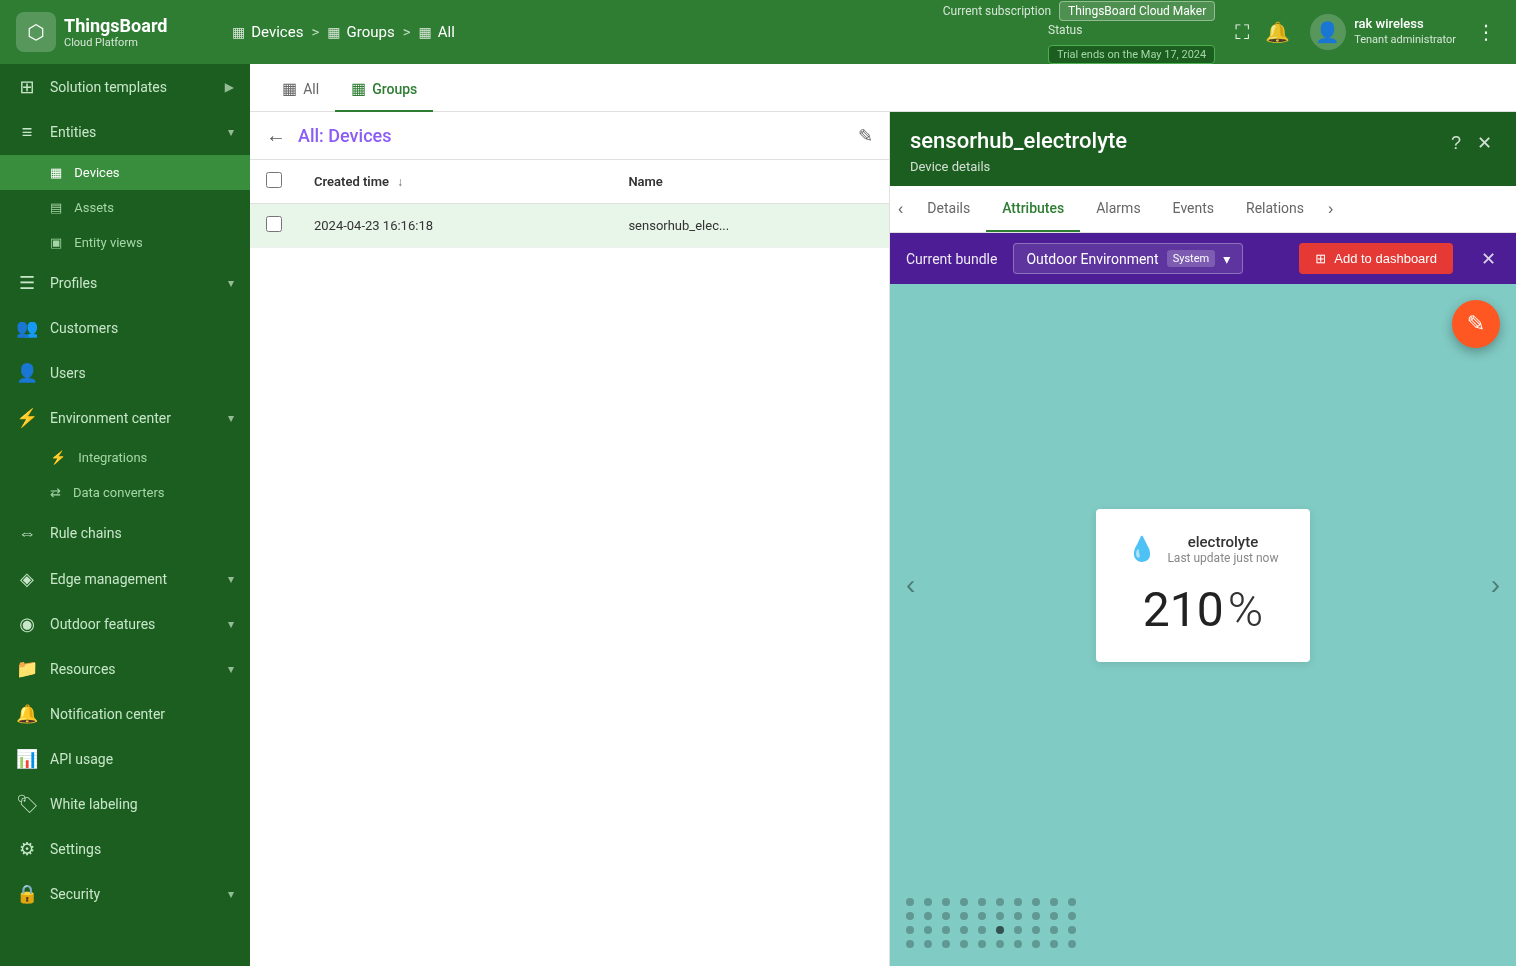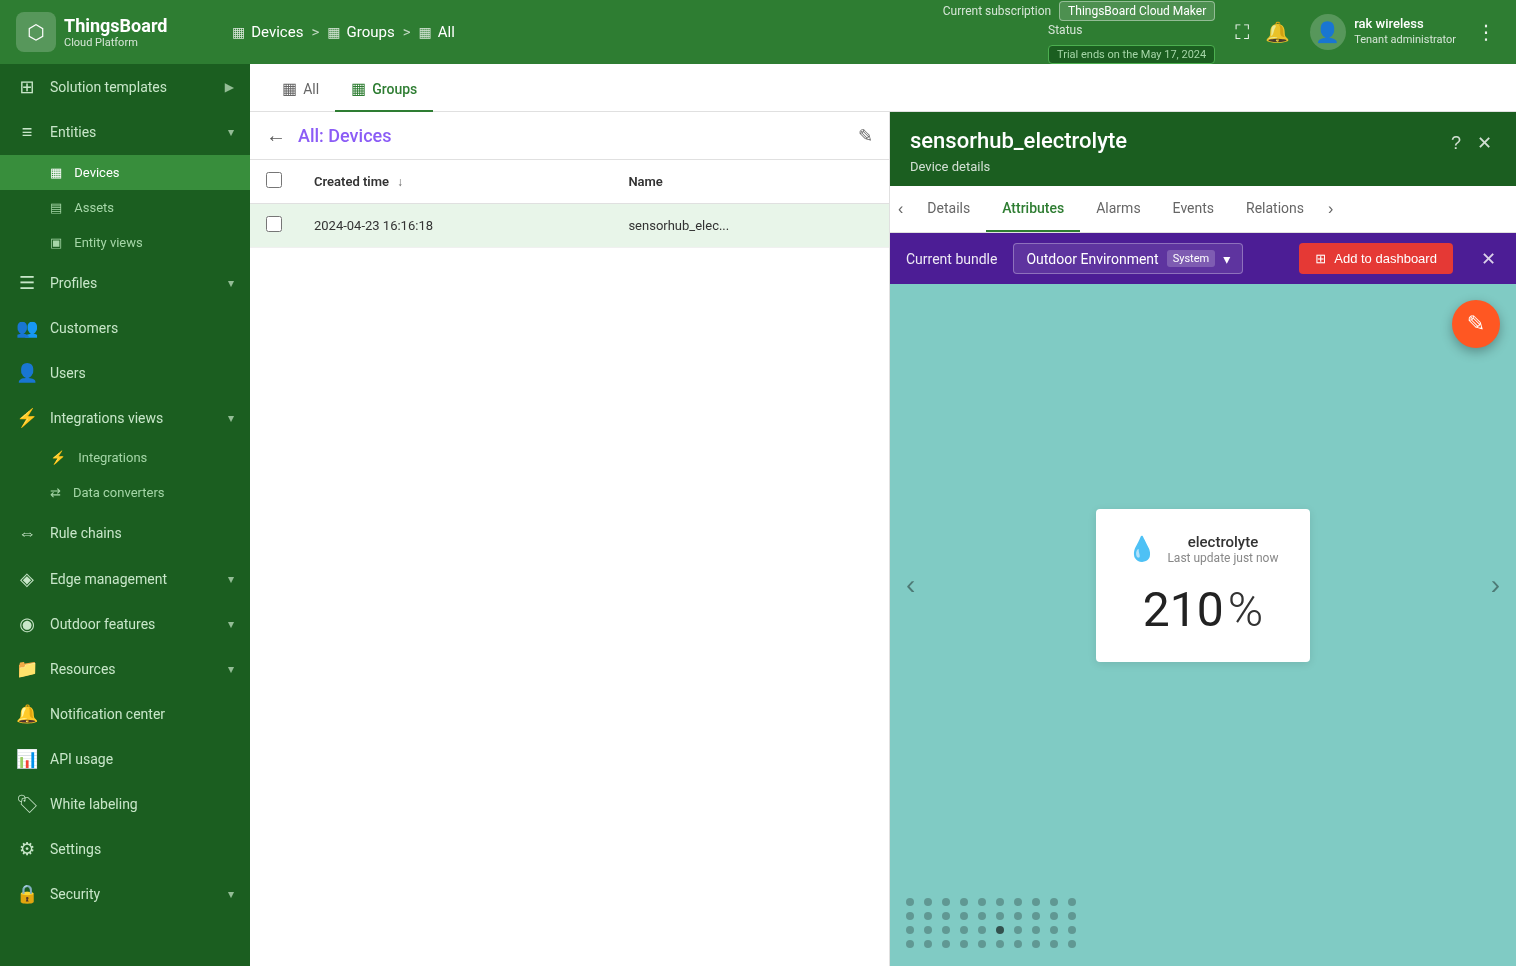--- a/index.html
+++ b/index.html
@@ -214,21 +214,21 @@
         <span class="item-label">Customers</span>
       </div>
 
       <div class="sidebar-item">
         <span class="item-icon">👤</span>
         <span class="item-label">Users</span>
       </div>
 
       <div class="sidebar-item">
         <span class="item-icon">⚡</span>
-        <span class="item-label">Integrations views</span>
+        <span class="item-label">Environment center</span>
         <span class="expand-icon">▾</span>
       </div>
 
       <div class="sidebar-sub-item">
         <span class="item-icon">⚡</span>
         <span class="item-label">Integrations</span>
       </div>
 
       <div class="sidebar-sub-item">
         <span class="item-icon">⇄</span>

